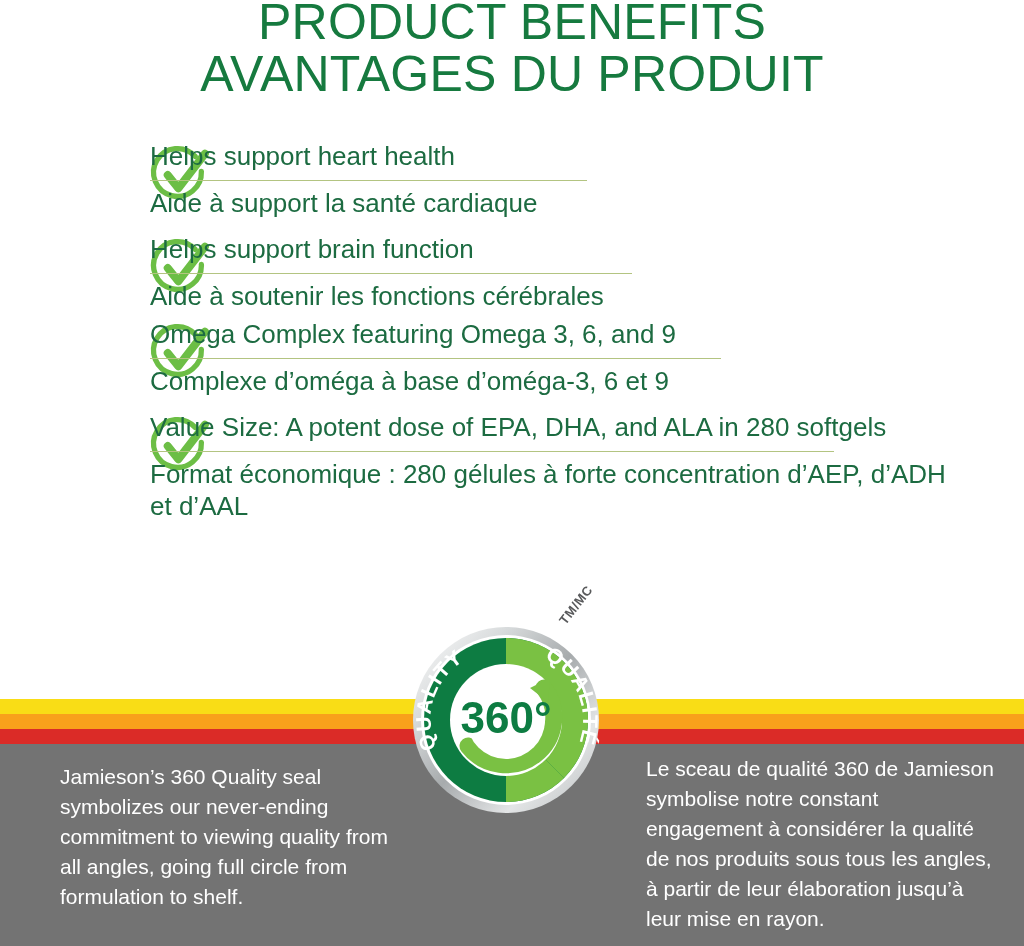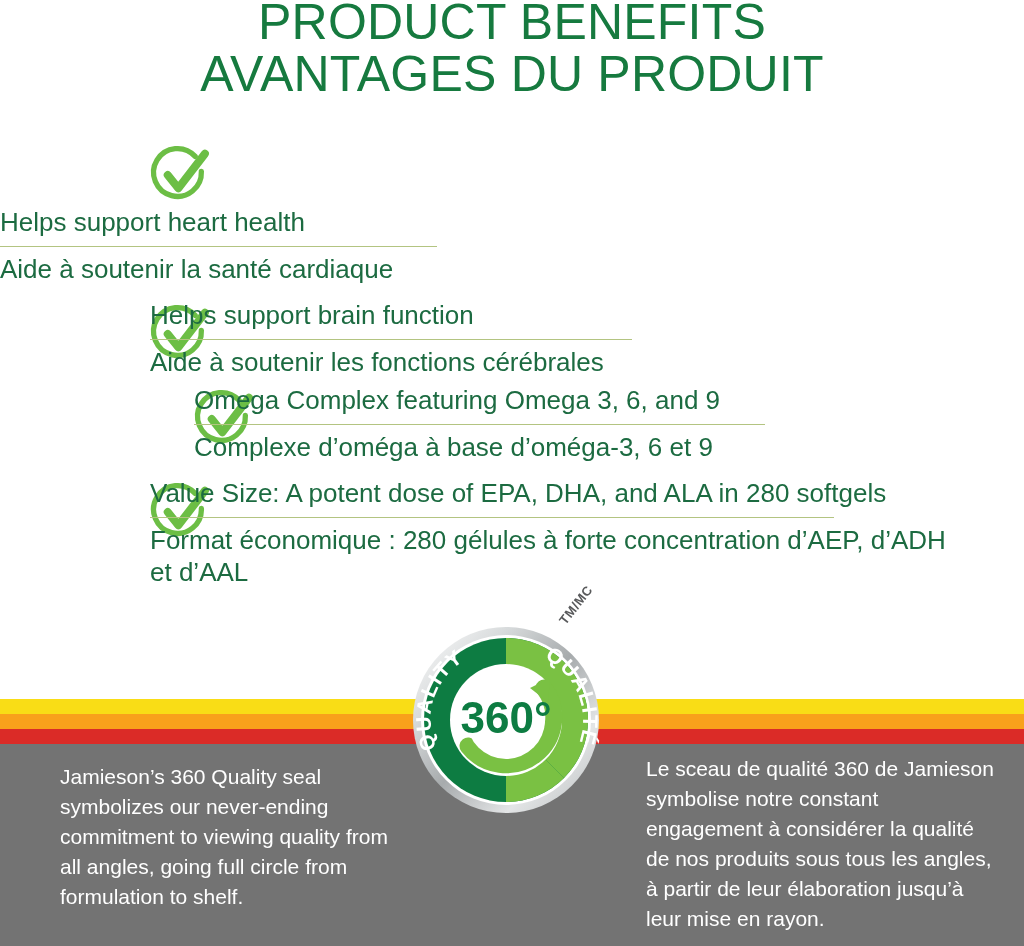--- a/index.html
+++ b/index.html
@@ -80,23 +80,23 @@
   .b-fr {
     padding-top: 0px;
   }
 
   
   .row-1 .b-divider { width: 437px; }
   .row-2 .b-divider { width: 482px; }
   .row-3 .b-divider { width: 571px; }
   .row-4 .b-divider { width: 684px; }
 
-  .row-1 { margin-bottom: 14px; flex-direction: column; }
+  .row-1 { margin-bottom: 14px; }
   .row-2 { margin-bottom: 6px; }
-  .row-3 { margin-bottom: 14px; padding-left: 44px; }
+  .row-3 { margin-bottom: 14px; }
 
   
   .stripes {
     position: absolute;
     left: 0;
     top: 699px;
     width: 1024px;
     height: 45px;
   }
   .stripe {
@@ -169,21 +169,21 @@
   <div class="benefit-row row-1">
     <div class="check-wrap">
       <svg class="check-icon" viewBox="0 0 70 70" xmlns="http://www.w3.org/2000/svg">
         <path d="M51 14 A27 27 0 1 0 58 31" fill="none" stroke="#6cbe45" stroke-width="6" stroke-linecap="round"></path>
         <path d="M20 35 L32 50 L62 11" fill="none" stroke="#6cbe45" stroke-width="9" stroke-linecap="round" stroke-linejoin="round"></path>
       </svg>
     </div>
     <div class="benefit-texts">
       <div class="b-line b-en">Helps support heart health</div>
       <div class="b-divider"></div>
-      <div class="b-line b-fr">Aide à soutenir la santé cardiaque</div>
+      <div class="b-line b-fr">Aide à support la santé cardiaque</div>
     </div>
   </div>
 
   <div class="benefit-row row-2">
     <div class="check-wrap">
       <svg class="check-icon" viewBox="0 0 70 70" xmlns="http://www.w3.org/2000/svg">
         <path d="M51 14 A27 27 0 1 0 58 31" fill="none" stroke="#6cbe45" stroke-width="6" stroke-linecap="round"></path>
         <path d="M20 35 L32 50 L62 11" fill="none" stroke="#6cbe45" stroke-width="9" stroke-linecap="round" stroke-linejoin="round"></path>
       </svg>
     </div>

